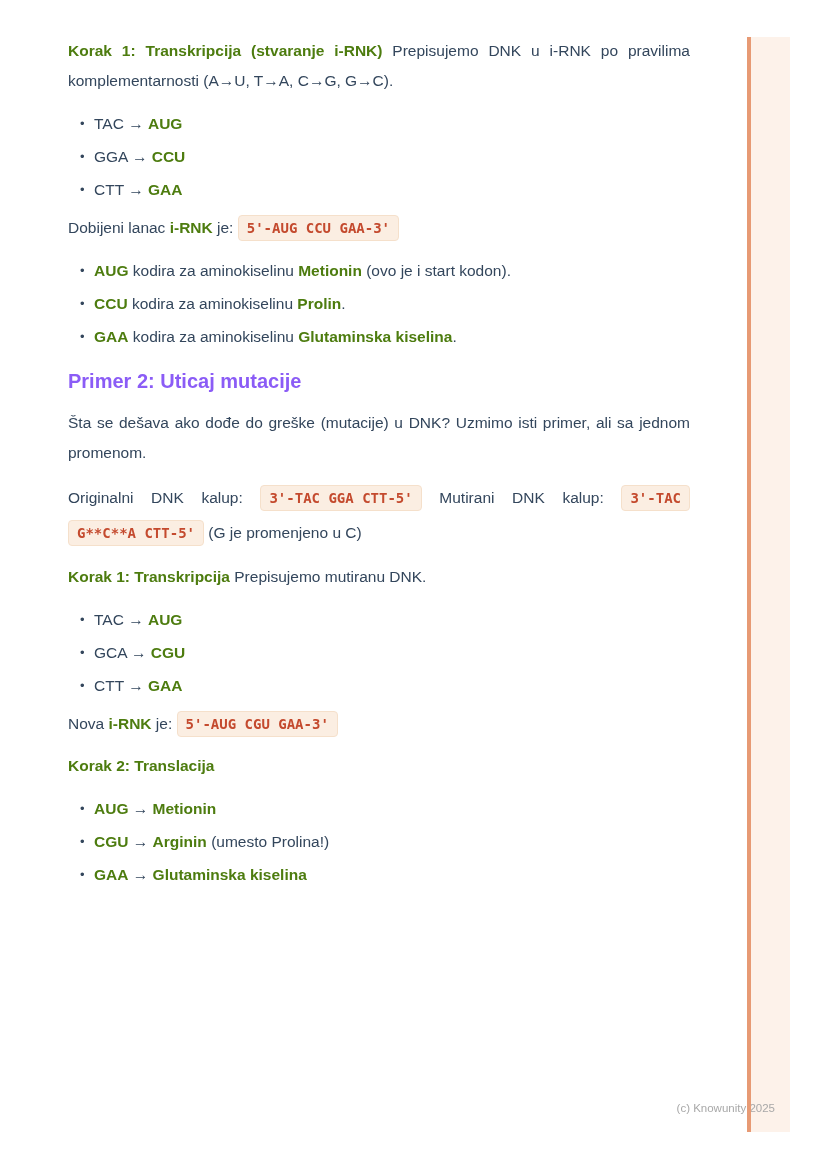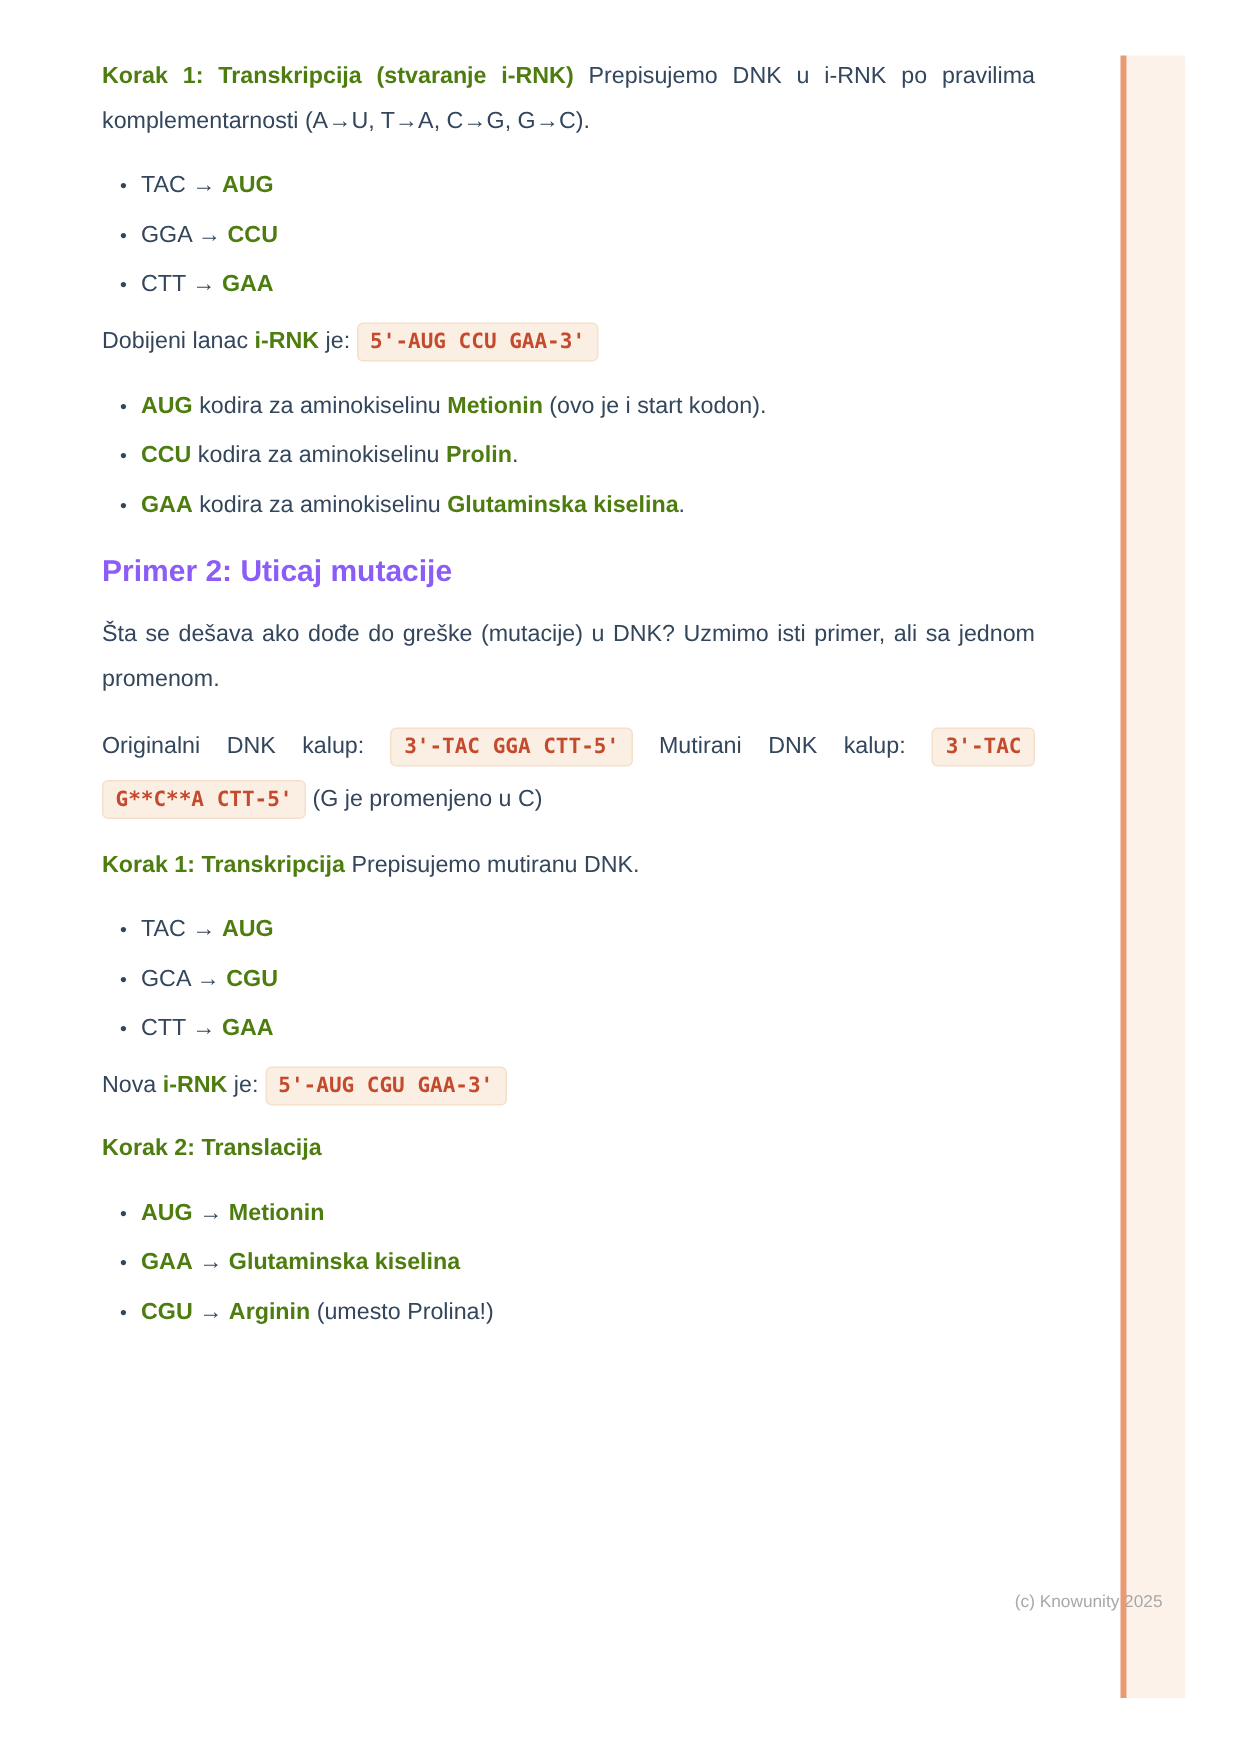--- a/index.html
+++ b/index.html
@@ -73,21 +73,21 @@
   h2.section-heading {
     font-size: 20px;
     line-height: 34px;
     font-weight: 700;
     color: #8b5cf6;
     margin: 12px 0 10px 0;
   }
   .kalup-par { line-height: 35px; }
   .footer-credit {
     position: absolute;
-    top: 1060px;
+    top: 1100px;
     right: 53px;
     font-size: 11.5px;
     line-height: 16px;
     color: #a8a8a8;
     z-index: 1;
   }
 </style>
 </head>
 <body>
 
@@ -129,21 +129,21 @@
       <li><span>GCA → </span><b>CGU</b></li>
       <li><span>CTT → </span><b>GAA</b></li>
     </ul>
 
     <p><span>Nova </span><b>i-RNK</b><span> je: </span><code class="chip">5'-AUG CGU GAA-3'</code></p>
 
     <p><b>Korak 2: Translacija</b></p>
 
     <ul class="bullets">
       <li><b>AUG</b><span> → </span><b>Metionin</b><span></span></li>
+      <li><b>CGU</b><span> → </span><b>Arginin</b><span> (umesto Prolina!)</span></li>
       <li><b>GAA</b><span> → </span><b>Glutaminska kiselina</b><span></span></li>
-      <li><b>CGU</b><span> → </span><b>Arginin</b><span> (umesto Prolina!)</span></li>
     </ul>
 
   </div>
 
   <div class="footer-credit">(c) Knowunity 2025</div>
 
 </div>
 
 </body></html>

